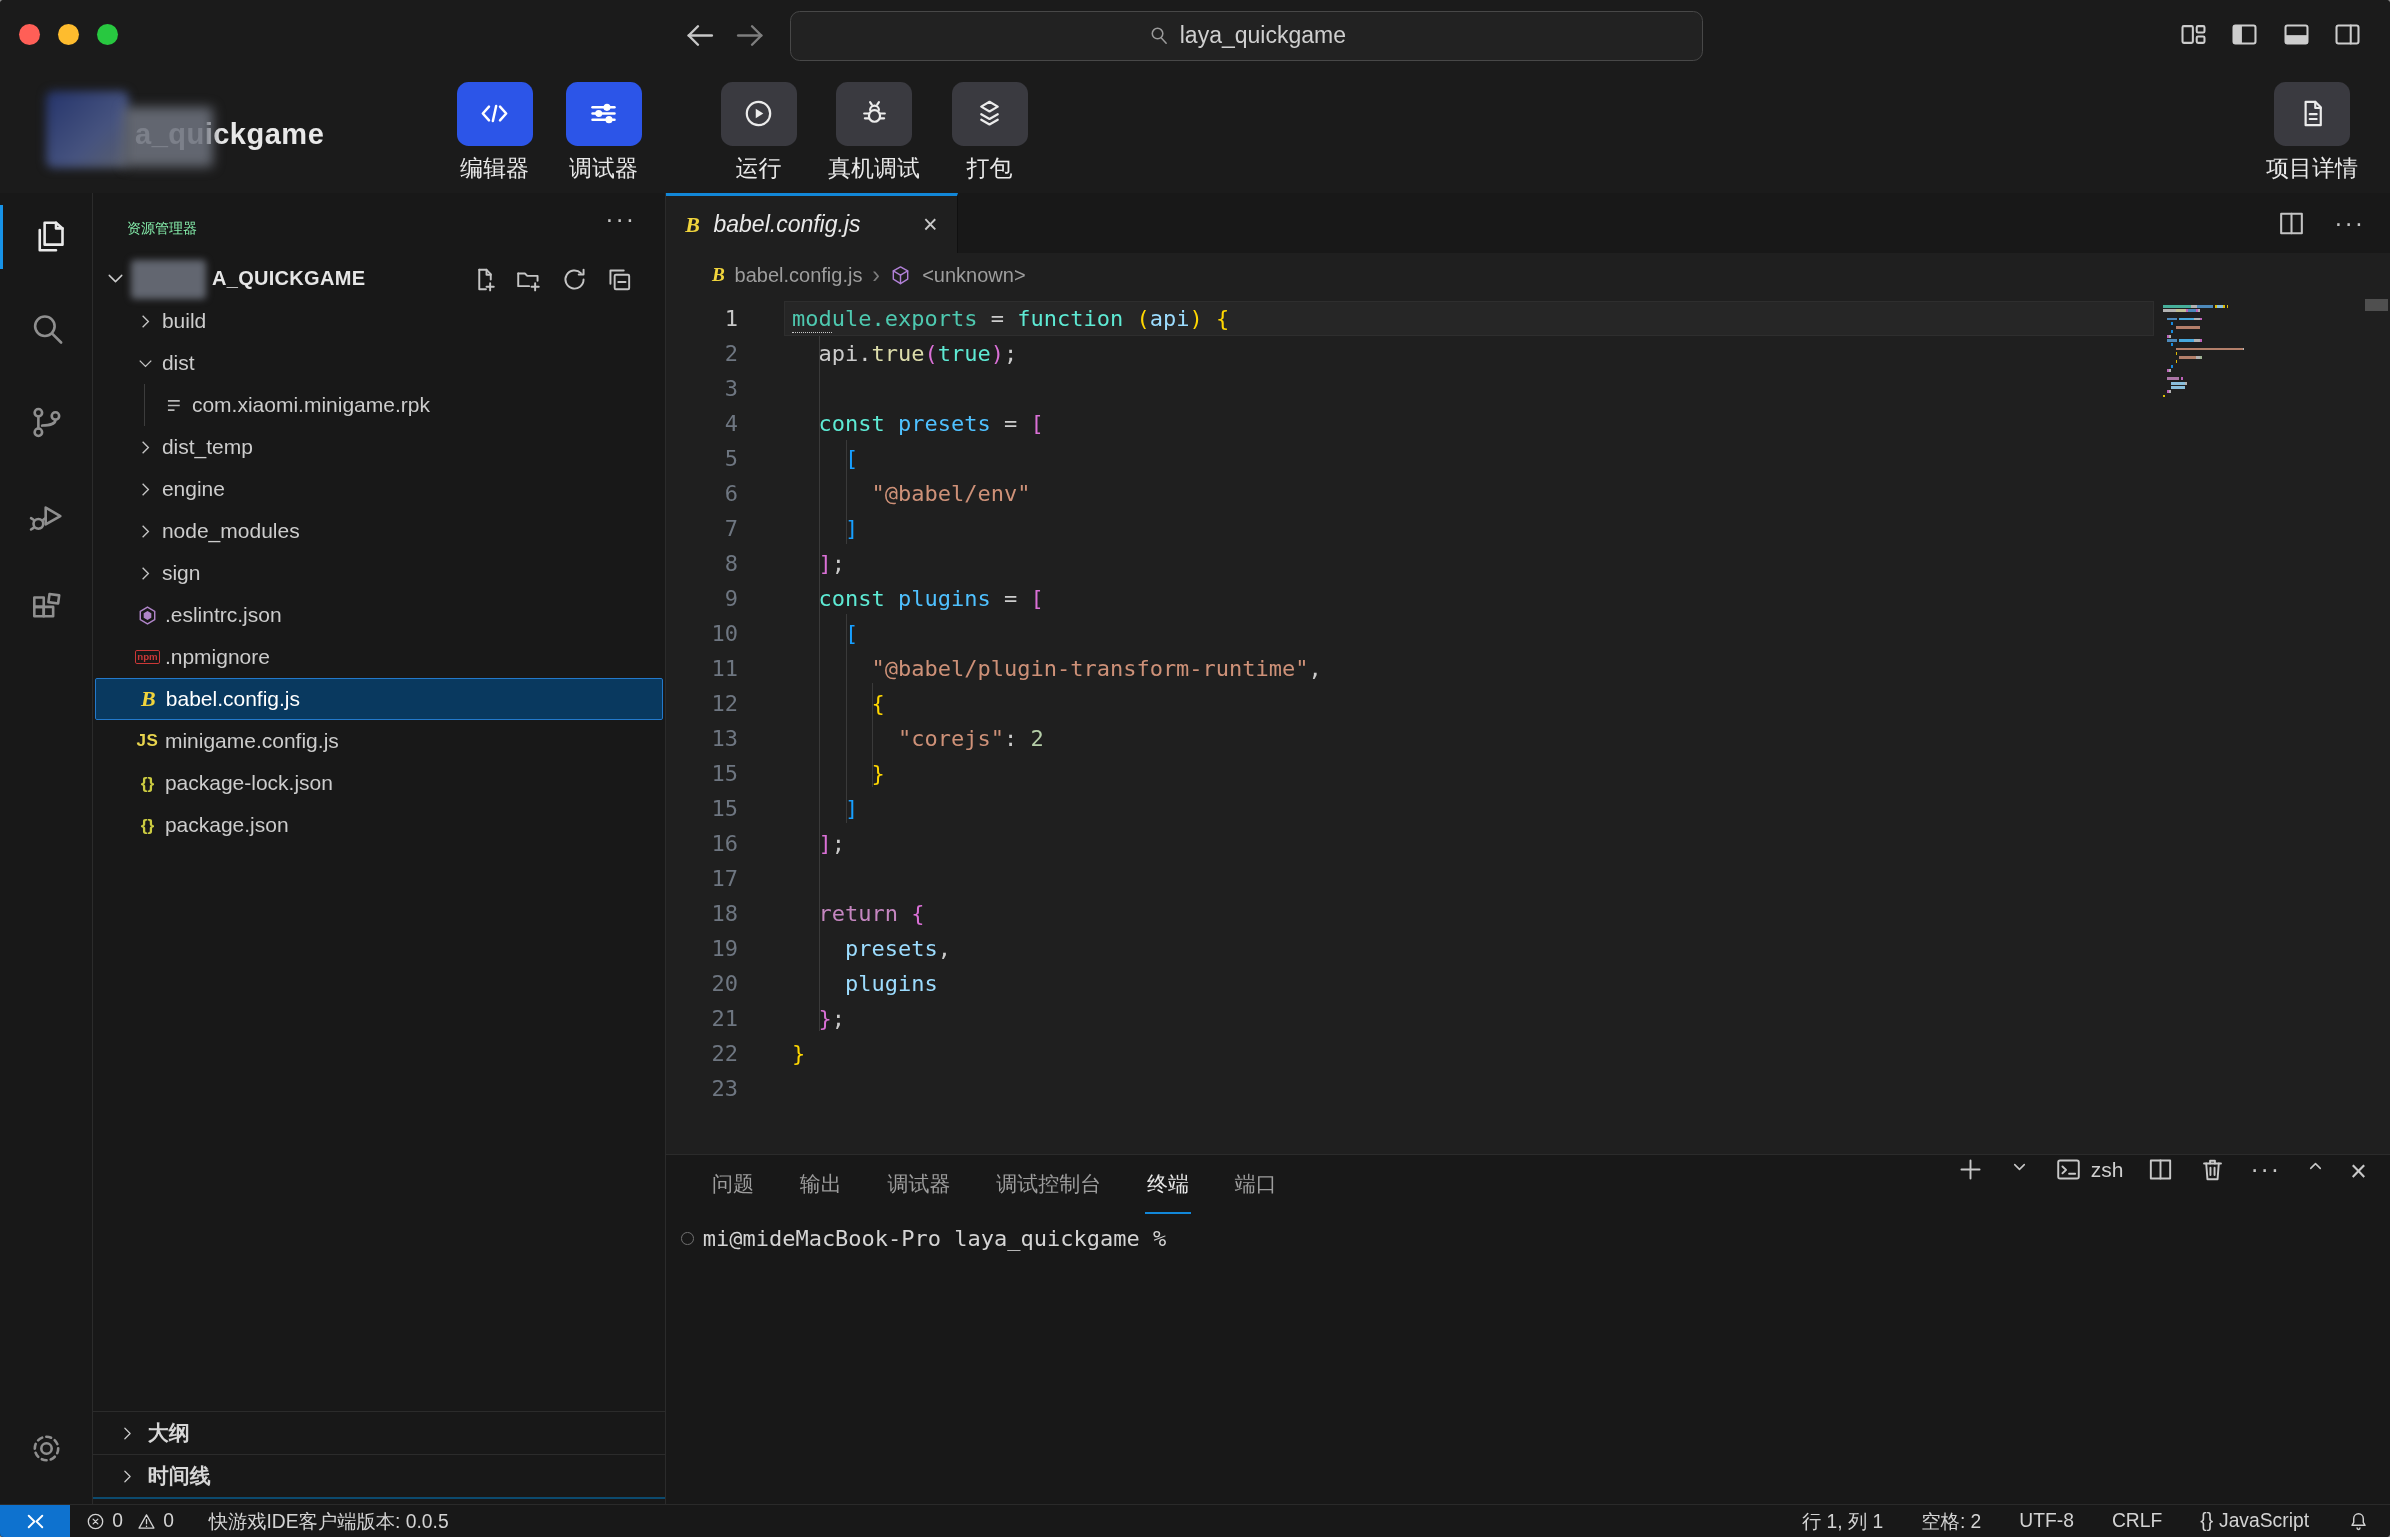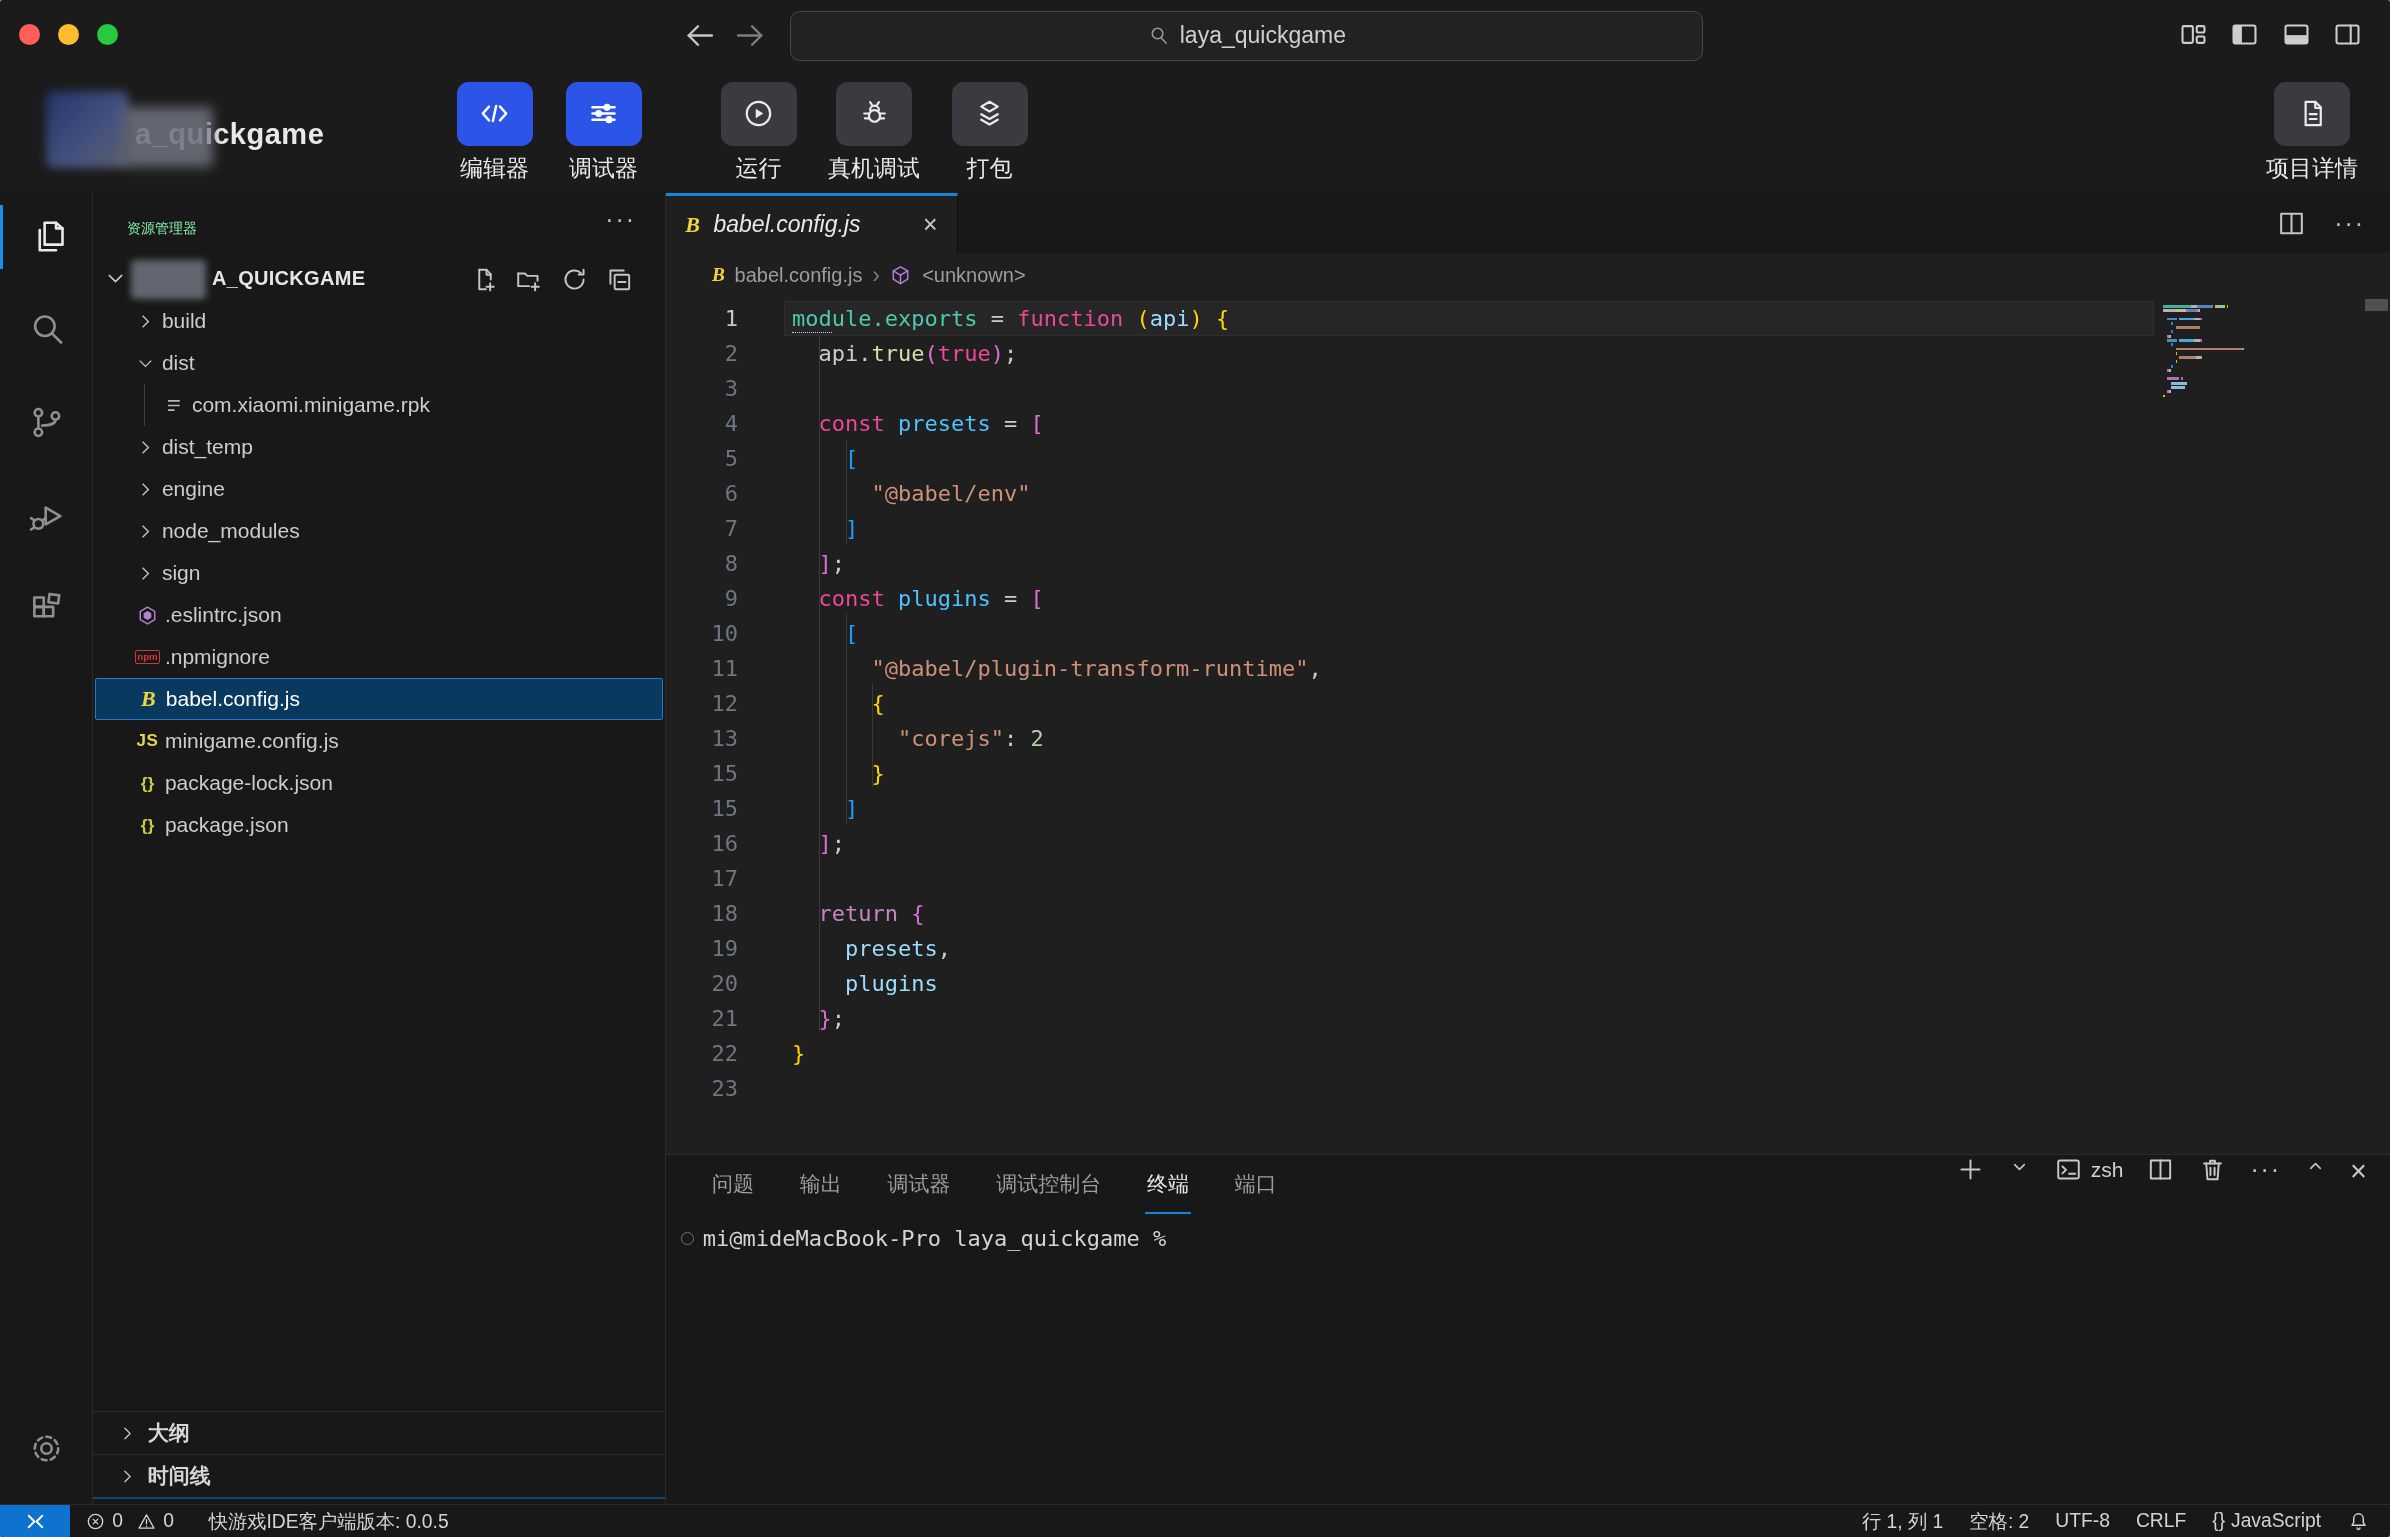--- a/index.html
+++ b/index.html
@@ -79,21 +79,21 @@
   #tab-actions .more{font-size:25px;letter-spacing:1.9px}
   #breadcrumb{position:absolute;left:0;top:60px;width:100%;height:44px;display:flex;align-items:center;padding-left:46px;gap:9.7px;color:#9d9d9d;font-size:20px;box-sizing:border-box}
   .crumb-sep{color:#7c7c7c;font-size:23px}
   #code-area{position:absolute;left:0;top:104px;width:100%;height:856px;overflow:hidden}
   #curline{position:absolute;left:118px;right:236px;top:3.9px;height:35px;background:rgba(255,255,255,.035);border:1px solid #2e2e2e;box-sizing:border-box}
   #gutter{position:absolute;left:0;top:3.9px;width:72px;text-align:right;font-family:"DejaVu Sans Mono","Liberation Mono",monospace;font-size:22px;color:#6e7681}
   #gutter .ln{height:35px;line-height:35px}
   #gutter .ln.cur{color:#c8c8c8}
   #code{position:absolute;left:126px;top:3.9px;font-family:"DejaVu Sans Mono","Liberation Mono",monospace;font-size:22px}
   #code .cl{height:35px;line-height:35px;white-space:pre}
-  .tk-txt{color:#cccccc}.tk-kw{color:#ec4899}.tk-fn{color:#dcdcaa}.tk-str{color:#ce9178}.tk-num{color:#b5cea8}.tk-var{color:#9cdcfe}.tk-decl{color:#4fc1ff}.tk-ctrl{color:#c586c0}.tk-mod{color:#4ec9b0}.tk-b1{color:#ffd700}.tk-b2{color:#da70d6}.tk-b3{color:#179fff}
+  .tk-txt{color:#cccccc}.tk-kw{color:#5eead4}.tk-fn{color:#dcdcaa}.tk-str{color:#ce9178}.tk-num{color:#b5cea8}.tk-var{color:#9cdcfe}.tk-decl{color:#4fc1ff}.tk-ctrl{color:#c586c0}.tk-mod{color:#4ec9b0}.tk-b1{color:#ffd700}.tk-b2{color:#da70d6}.tk-b3{color:#179fff}
   .hintdots{border-bottom:1.9px dotted #c8c8c8;padding-bottom:1px}
   .iguide{position:absolute;width:1px;background:#3a3a3a}
   #minimap{position:absolute;left:1497px;top:7.7px;width:93px}
   .mm-line{height:2.9px;margin-bottom:1.4px;display:flex}
   .mm-line span{height:2.9px;opacity:.85}
   #mm-scroll{position:absolute;left:1699px;top:1.9px;width:23px;height:12.6px;background:#8a8a8a;opacity:.45}
 
   
   #panel{position:absolute;left:0;top:961px;width:100%;height:350px;background:#181818;border-top:1px solid #2b2b2b;box-sizing:border-box}
   #panel-tabs{position:absolute;left:23px;top:0;height:60px;display:flex}
@@ -109,21 +109,21 @@
   #term-body{position:absolute;left:15.4px;top:71px;display:flex;align-items:center}
   #term-circle{width:10.6px;height:10.6px;border:1.4px solid #707070;border-radius:50%;margin-right:8.7px}
   #term-prompt{font-family:"DejaVu Sans Mono","Liberation Mono",monospace;font-size:22px;color:#d4d4d4;white-space:pre}
 
   
   #statusbar{position:absolute;left:0;top:1504px;width:100%;height:33px;background:#181818;border-top:1px solid #2a2a2a;box-sizing:border-box;display:flex;align-items:center;font-size:19.3px;color:#d3d3d3}
   #remote{width:70px;height:100%;background:#0e72cf;color:#fff;display:flex;align-items:center;justify-content:center;flex:none}
   .sseg{display:flex;align-items:center;gap:5.8px;white-space:nowrap}
   #sb-left{display:flex;align-items:center;gap:7.7px;margin-left:15.4px}
   #sb-version{margin-left:27px}
-  #sb-right{margin-left:auto;display:flex;align-items:center;gap:26px;padding-right:20px}
+  #sb-right{margin-left:auto;display:flex;align-items:center;gap:38px;padding-right:20px}
 </style>
 </head>
 <body>
 
 <div id="win">
 
   <div id="titlebar">
     <div class="traffic" id="tl-close"></div>
     <div class="traffic" id="tl-min"></div>
     <div class="traffic" id="tl-max"></div>

